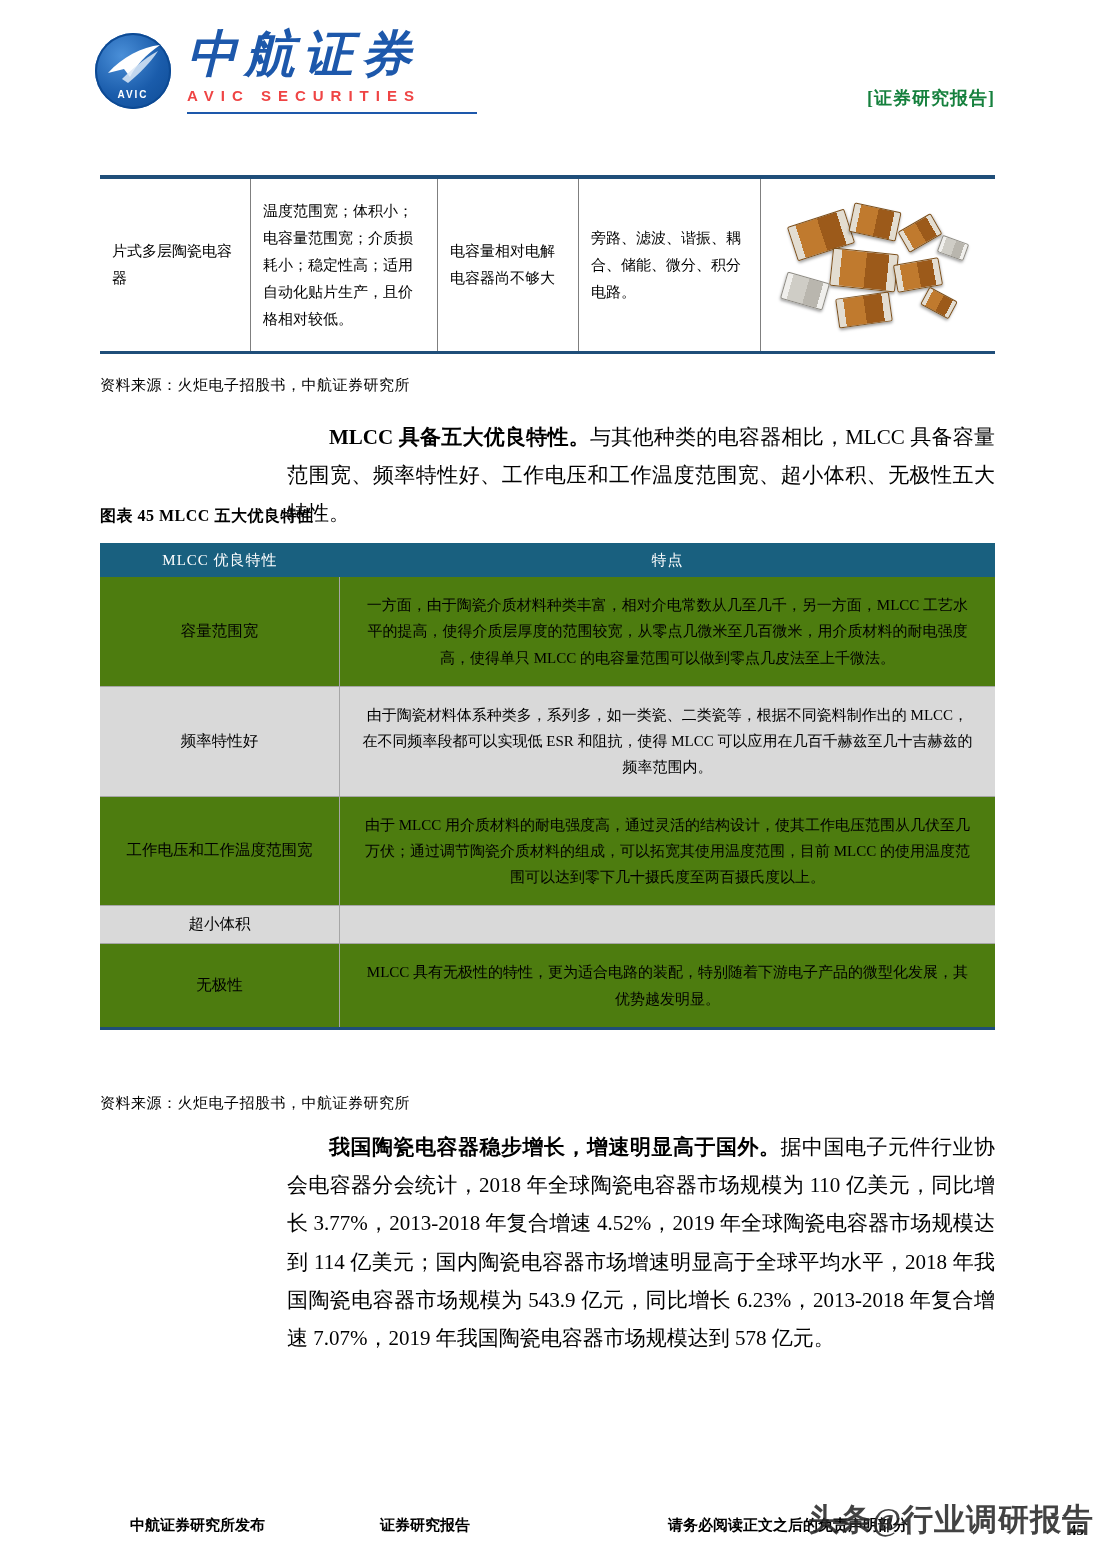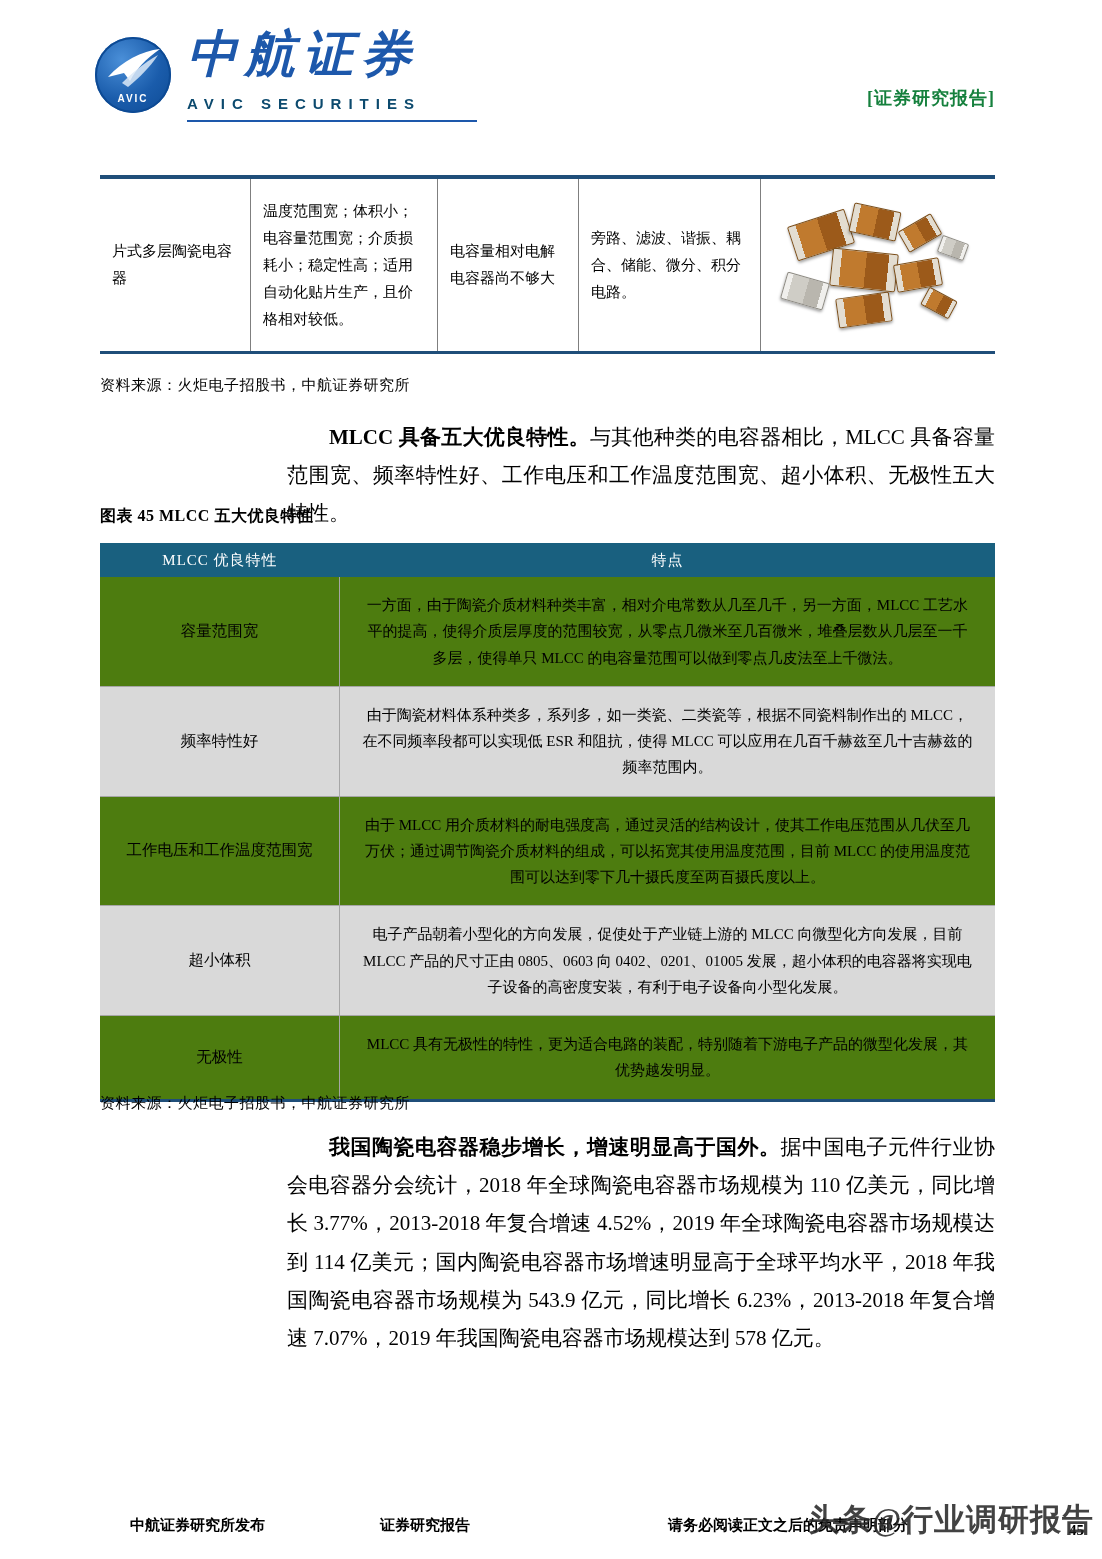--- a/index.html
+++ b/index.html
@@ -21,21 +21,21 @@
     position:absolute;left:0;right:0;bottom:9px;text-align:center;
     color:#fff;font-family:"Liberation Sans",sans-serif;font-size:10px;letter-spacing:2px;font-weight:bold;
   }
   .brand-text{display:flex;flex-direction:column;}
   .brand-title{
     font-family:"Liberation Sans","DejaVu Sans",sans-serif;
     font-size:50px;font-weight:bold;color:#1d58ab;letter-spacing:8px;line-height:1.05;font-style:italic;
   }
   .brand-sub{
     font-family:"Liberation Sans","DejaVu Sans",sans-serif;
-    font-size:15px;font-weight:bold;color:#0c4a6e;letter-spacing:7px;margin-top:14px;
+    font-size:15px;font-weight:bold;color:#ef4444;letter-spacing:7px;margin-top:6px;
   }
   .brand-rule{height:2px;background:#1d58ab;width:290px;margin-top:8px;}
   .report-tag{
     position:absolute;top:86px;right:107px;
     font-size:18px;font-weight:bold;color:#15803d;letter-spacing:1px;
   }
   
   .cap-table{
     position:absolute;left:100px;top:175px;width:895px;
     border-top:4px solid #1F4E79;border-bottom:3px solid #1F4E79;
@@ -151,33 +151,32 @@
 
 <div class="fig-title">图表 45 MLCC 五大优良特性</div>
 
 <div class="mlcc-table">
   <div class="mlcc-head">
     <div>MLCC 优良特性</div>
     <div>特点</div>
   </div>
   <div class="mlcc-row">
     <div class="mlcc-feature">容量范围宽</div>
-    <div class="mlcc-desc">一方面，由于陶瓷介质材料种类丰富，相对介电常数从几至几千，另一方面，MLCC 工艺水平的提高，使得介质层厚度的范围较宽，从零点几微米至几百微米，堆叠层数从几层至一千多层，使得单只 MLCC 的电容量范围可以做到零点几皮法至上千微法。</div>
+    <div class="mlcc-desc">一方面，由于陶瓷介质材料种类丰富，相对介电常数从几至几千，另一方面，MLCC 工艺水平的提高，使得介质层厚度的范围较宽，从零点几微米至几百微米，用介质材料的耐电强度高，使得单只 MLCC 的电容量范围可以做到零点几皮法至上千微法。</div>
   </div>
   <div class="mlcc-row shade">
     <div class="mlcc-feature">频率特性好</div>
     <div class="mlcc-desc">由于陶瓷材料体系种类多，系列多，如一类瓷、二类瓷等，根据不同瓷料制作出的 MLCC，在不同频率段都可以实现低 ESR 和阻抗，使得 MLCC 可以应用在几百千赫兹至几十吉赫兹的频率范围内。</div>
   </div>
   <div class="mlcc-row">
     <div class="mlcc-feature">工作电压和工作温度范围宽</div>
     <div class="mlcc-desc">由于 MLCC 用介质材料的耐电强度高，通过灵活的结构设计，使其工作电压范围从几伏至几万伏；通过调节陶瓷介质材料的组成，可以拓宽其使用温度范围，目前 MLCC 的使用温度范围可以达到零下几十摄氏度至两百摄氏度以上。</div>
   </div>
   <div class="mlcc-row shade">
     <div class="mlcc-feature">超小体积</div>
-    <div class="mlcc-desc">电子产品朝着小型化的方向发展，促使处于产业链上游的 MLCC 向微型化方向发展，目前 MLCC 产品的尺寸正由 0805、0603 向 0402、0201、01005 发展，超小体积的电容器将实现电子设备的高密度安装，有利于电子设备向小型化发展。</div>
   </div>
   <div class="mlcc-row">
     <div class="mlcc-feature">无极性</div>
     <div class="mlcc-desc">MLCC 具有无极性的特性，更为适合电路的装配，特别随着下游电子产品的微型化发展，其优势越发明显。</div>
   </div>
 </div>
 
 <div class="src-note n2">资料来源：火炬电子招股书，中航证券研究所</div>
 
 <div class="para p2">

